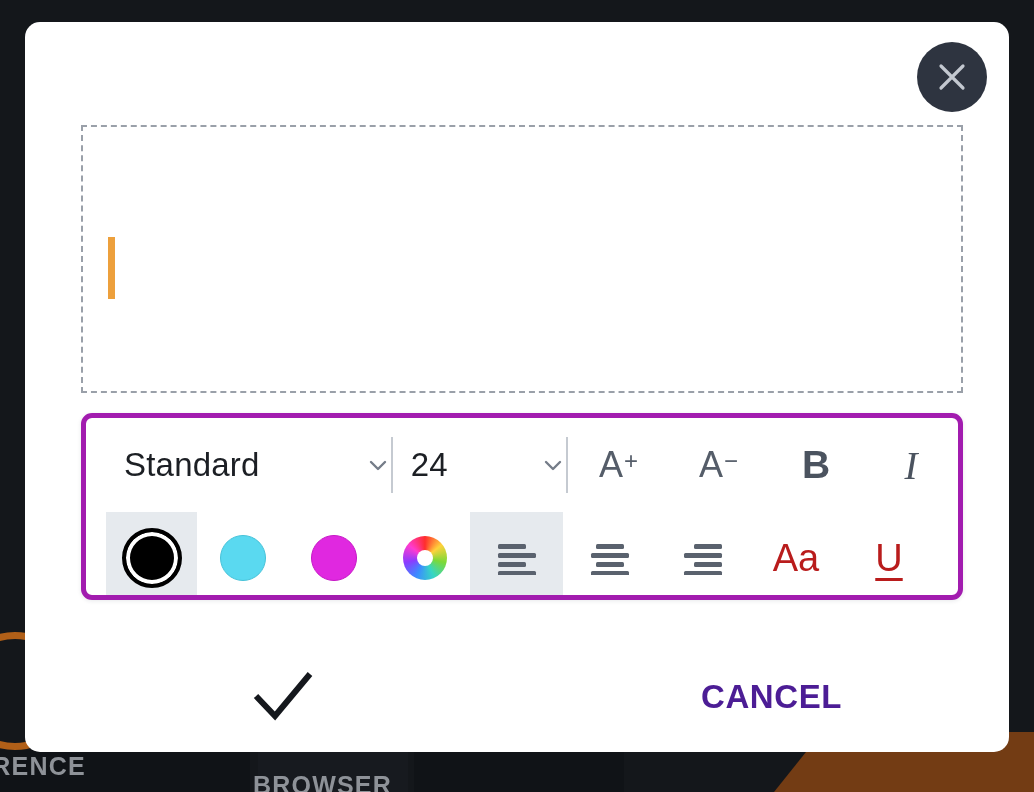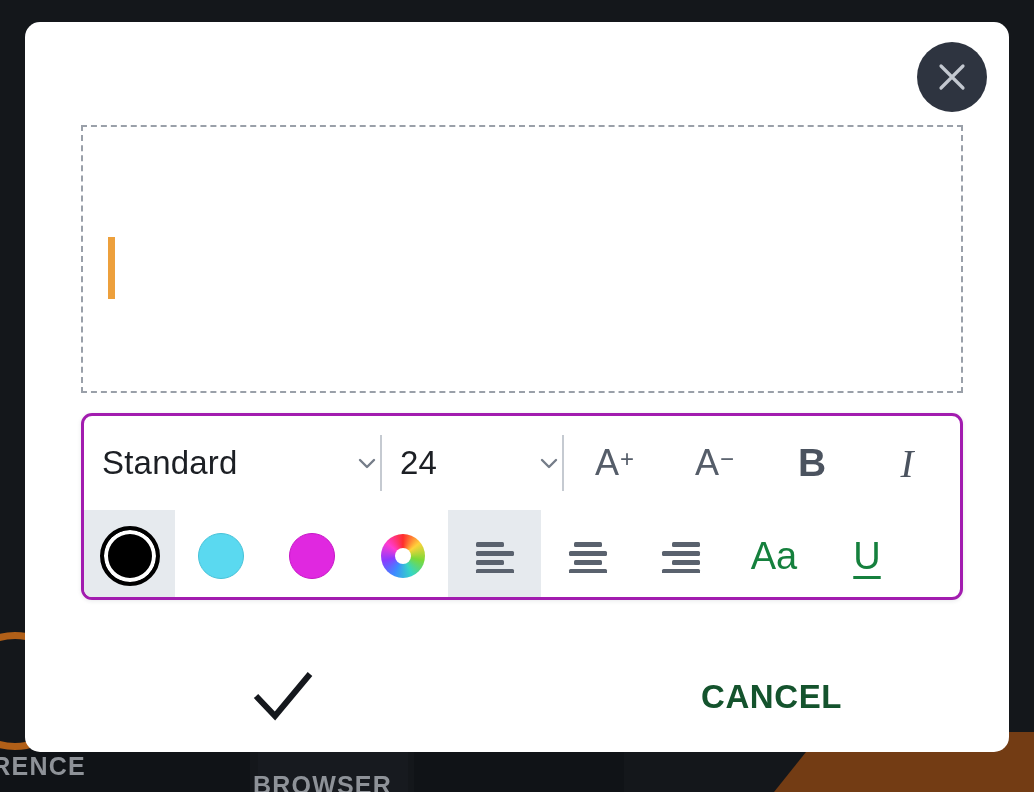--- a/index.html
+++ b/index.html
@@ -112,25 +112,26 @@
   }
 
   
   .toolbar {
     position: absolute;
     left: 56px;
     top: 391px;
     width: 882px;
     height: 187px;
     background: #ffffff;
-    border: 3px solid #a21caf;
+    border: 5px solid #a21caf;
     border-radius: 11px;
     box-shadow: 0 1px 4px rgba(30,40,60,.10);
     box-sizing: border-box;
     overflow: hidden;
+    padding-left: 20px;
   }
   .tb-row {
     display: flex;
     align-items: center;
     box-sizing: border-box;
   }
   .tb-row.row1 {
     height: 94px;
     padding-left: 18px;
   }
@@ -263,21 +264,21 @@
     cursor: pointer;
   }
   .align-cell.selected { background: #e6eaee; }
   .align-cell svg { display: block; }
   .text-tool {
     display: flex;
     align-items: center;
     justify-content: center;
     height: 92px;
     cursor: pointer;
-    color: #15803d;
+    color: #b91c1c;
     flex: 0 0 auto;
     text-align: center;
   }
   .text-tool.aa { width: 94px; font-size: 38px; }
   .text-tool.ul {
     width: 92px;
     font-size: 38px;
     text-decoration: underline;
     text-underline-offset: 7px;
   }
@@ -310,21 +311,21 @@
     top: 12px;
     height: 66px;
     background: none;
     border: none;
     padding: 0 6px;
     cursor: pointer;
     font-family: "Liberation Sans", sans-serif;
     font-size: 33px;
     font-weight: 700;
     letter-spacing: .6px;
-    color: #14532d;
+    color: #4c1d95;
   }
 </style>
 </head>
 <body>
 
 <div id="backdrop">
   <div class="bg-ring"></div>
   <div class="bg-strip s1"></div>
   <div class="bg-strip s2"></div>
   <div class="bg-strip s3"></div>

